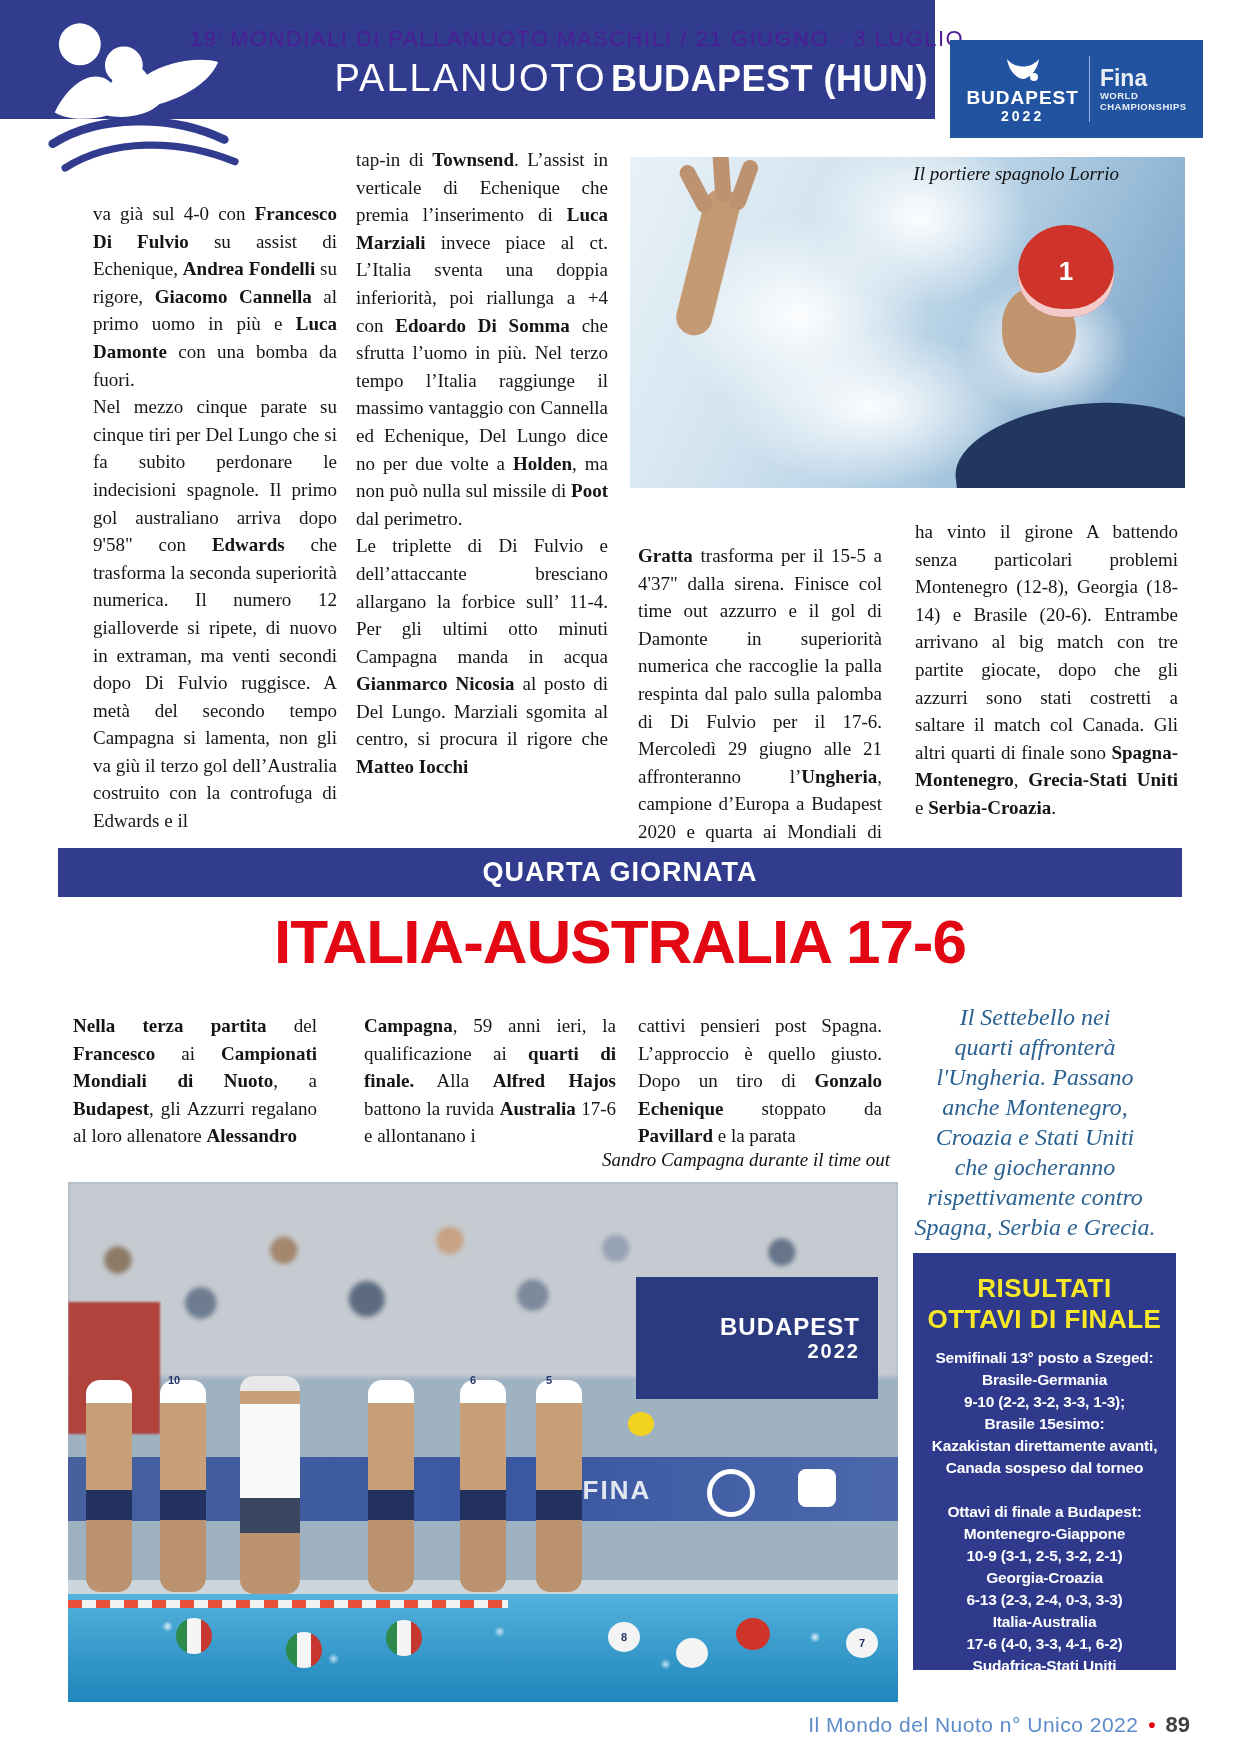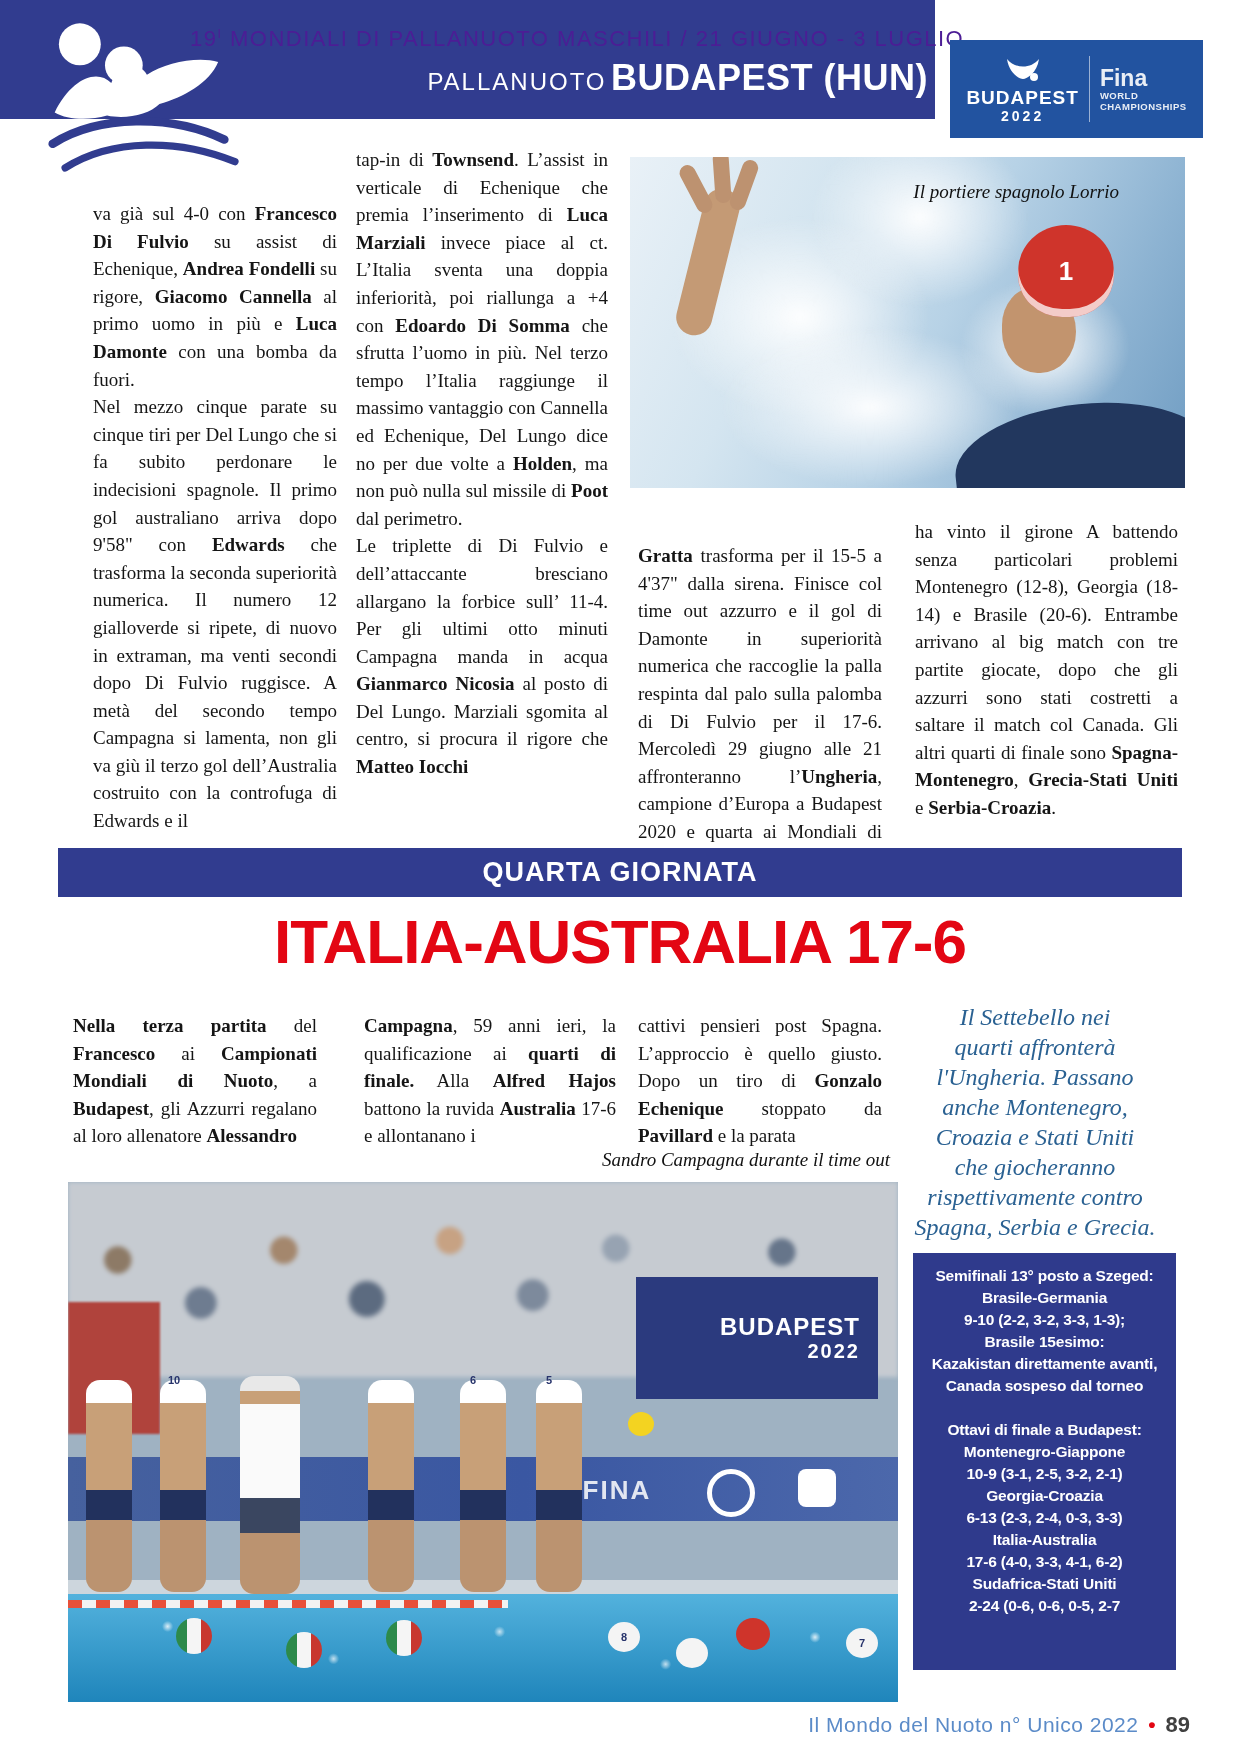--- a/index.html
+++ b/index.html
@@ -8,21 +8,21 @@
   .abs{position:absolute;}
 
   
   .band{left:0;top:0;width:935px;height:119px;background:#313c8f;}
   .topline{left:190px;top:26px;width:740px;text-align:center;color:#4c1d95;
            font-family:"Liberation Sans",sans-serif;font-size:22px;font-weight:400;
            letter-spacing:1.5px;white-space:nowrap;}
   .topline sup{font-size:0.55em;vertical-align:super;}
   .brandline{left:150px;top:57px;width:778px;text-align:right;color:#fff;white-space:nowrap;
              font-family:"Liberation Sans",sans-serif;}
-  .brand-light{font-size:24px;font-weight:400;letter-spacing:2px;vertical-align:baseline;}
+  .brand-light{font-size:38px;font-weight:400;letter-spacing:2px;vertical-align:baseline;}
   .brand-bold{font-size:36px;font-weight:900;letter-spacing:0.5px;vertical-align:baseline;}
   .fina-box{left:950px;top:40px;width:253px;height:98px;background:#2253a0;display:flex;
             align-items:center;justify-content:center;gap:10px;color:#fff;
             font-family:"Liberation Sans",sans-serif;}
   .fina-left{display:flex;flex-direction:column;align-items:center;line-height:1;}
   .fina-bud{font-size:19px;font-weight:800;letter-spacing:1px;margin-top:3px;}
   .fina-year{font-size:14px;font-weight:800;letter-spacing:3px;margin-top:2px;}
   .fina-div{width:1px;height:66px;background:rgba(255,255,255,.55);}
   .fina-right{display:flex;flex-direction:column;line-height:1.15;opacity:.9;}
   .fina-name{font-size:23px;font-weight:800;}
@@ -39,21 +39,21 @@
        border-radius:18px;transform:rotate(14deg);}
   .finger{position:absolute;width:16px;height:52px;background:#bd9270;border-radius:8px;}
   .keeper-cap{position:absolute;left:388px;top:68px;width:96px;height:92px;background:#cf342b;
               border-radius:50% 50% 46% 46%;box-shadow:inset 0 -8px 0 rgba(255,255,255,.75);
               display:flex;align-items:center;justify-content:center;color:#fff;
               font-family:"Liberation Sans",sans-serif;font-weight:800;font-size:26px;}
   .keeper-face{position:absolute;left:372px;top:130px;width:74px;height:86px;background:#c2946e;
                border-radius:46% 54% 50% 50%;}
   .keeper-shoulder{position:absolute;right:-30px;bottom:-36px;width:260px;height:120px;background:#22375e;
                    border-radius:50% 50% 0 0;transform:rotate(-6deg);}
-  .caption1{position:absolute;right:66px;top:24px;font-style:italic;font-size:19px;color:#111;}
+  .caption1{position:absolute;right:66px;top:6px;font-style:italic;font-size:19px;color:#111;}
 
   
   .col{font-size:19px;line-height:27.6px;text-align:justify;overflow:hidden;}
   .col b{font-weight:700;}
   .c1{left:73px;top:200px;width:244px;height:648px;margin-left:20px;}
   .c2{left:356px;top:146px;width:252px;height:702px;}
   .c3{left:638px;top:542px;width:244px;height:330px;}
   .c4{left:915px;top:518px;width:263px;height:330px;}
 
   
@@ -234,20 +234,24 @@
   <div class="ball" style="left:108px;top:436px;"></div>
   <div class="ball" style="left:218px;top:450px;"></div>
   <div class="ball" style="left:318px;top:438px;"></div>
   <div class="whead" style="left:540px;top:440px;">8</div>
   <div class="whead" style="left:608px;top:456px;"></div>
   <div class="whead" style="left:778px;top:446px;">7</div>
   <div class="rhead" style="left:668px;top:436px;"></div>
 </div>
 
 <div class="abs results">
+  <div class="res-title">
+    <span>RISULTATI</span><br>
+    <span>OTTAVI DI FINALE</span>
+  </div>
   <div class="res-body">Semifinali 13° posto a Szeged:<br>Brasile-Germania<br>9-10 (2-2, 3-2, 3-3, 1-3);<br>Brasile 15esimo:<br>Kazakistan direttamente avanti,<br>Canada sospeso dal torneo<br><br>Ottavi di finale a Budapest:<br>Montenegro-Giappone<br>10-9 (3-1, 2-5, 3-2, 2-1)<br>Georgia-Croazia<br>6-13 (2-3, 2-4, 0-3, 3-3)<br>Italia-Australia<br>17-6 (4-0, 3-3, 4-1, 6-2)<br>Sudafrica-Stati Uniti<br>2-24 (0-6, 0-6, 0-5, 2-7</div>
 </div>
 
 <div class="abs footer">
   <span class="fname">Il Mondo del Nuoto n° Unico 2022</span>
   <span class="fdot">•</span>
   <span class="fpage">89</span>
 </div>
 
 </body></html>

